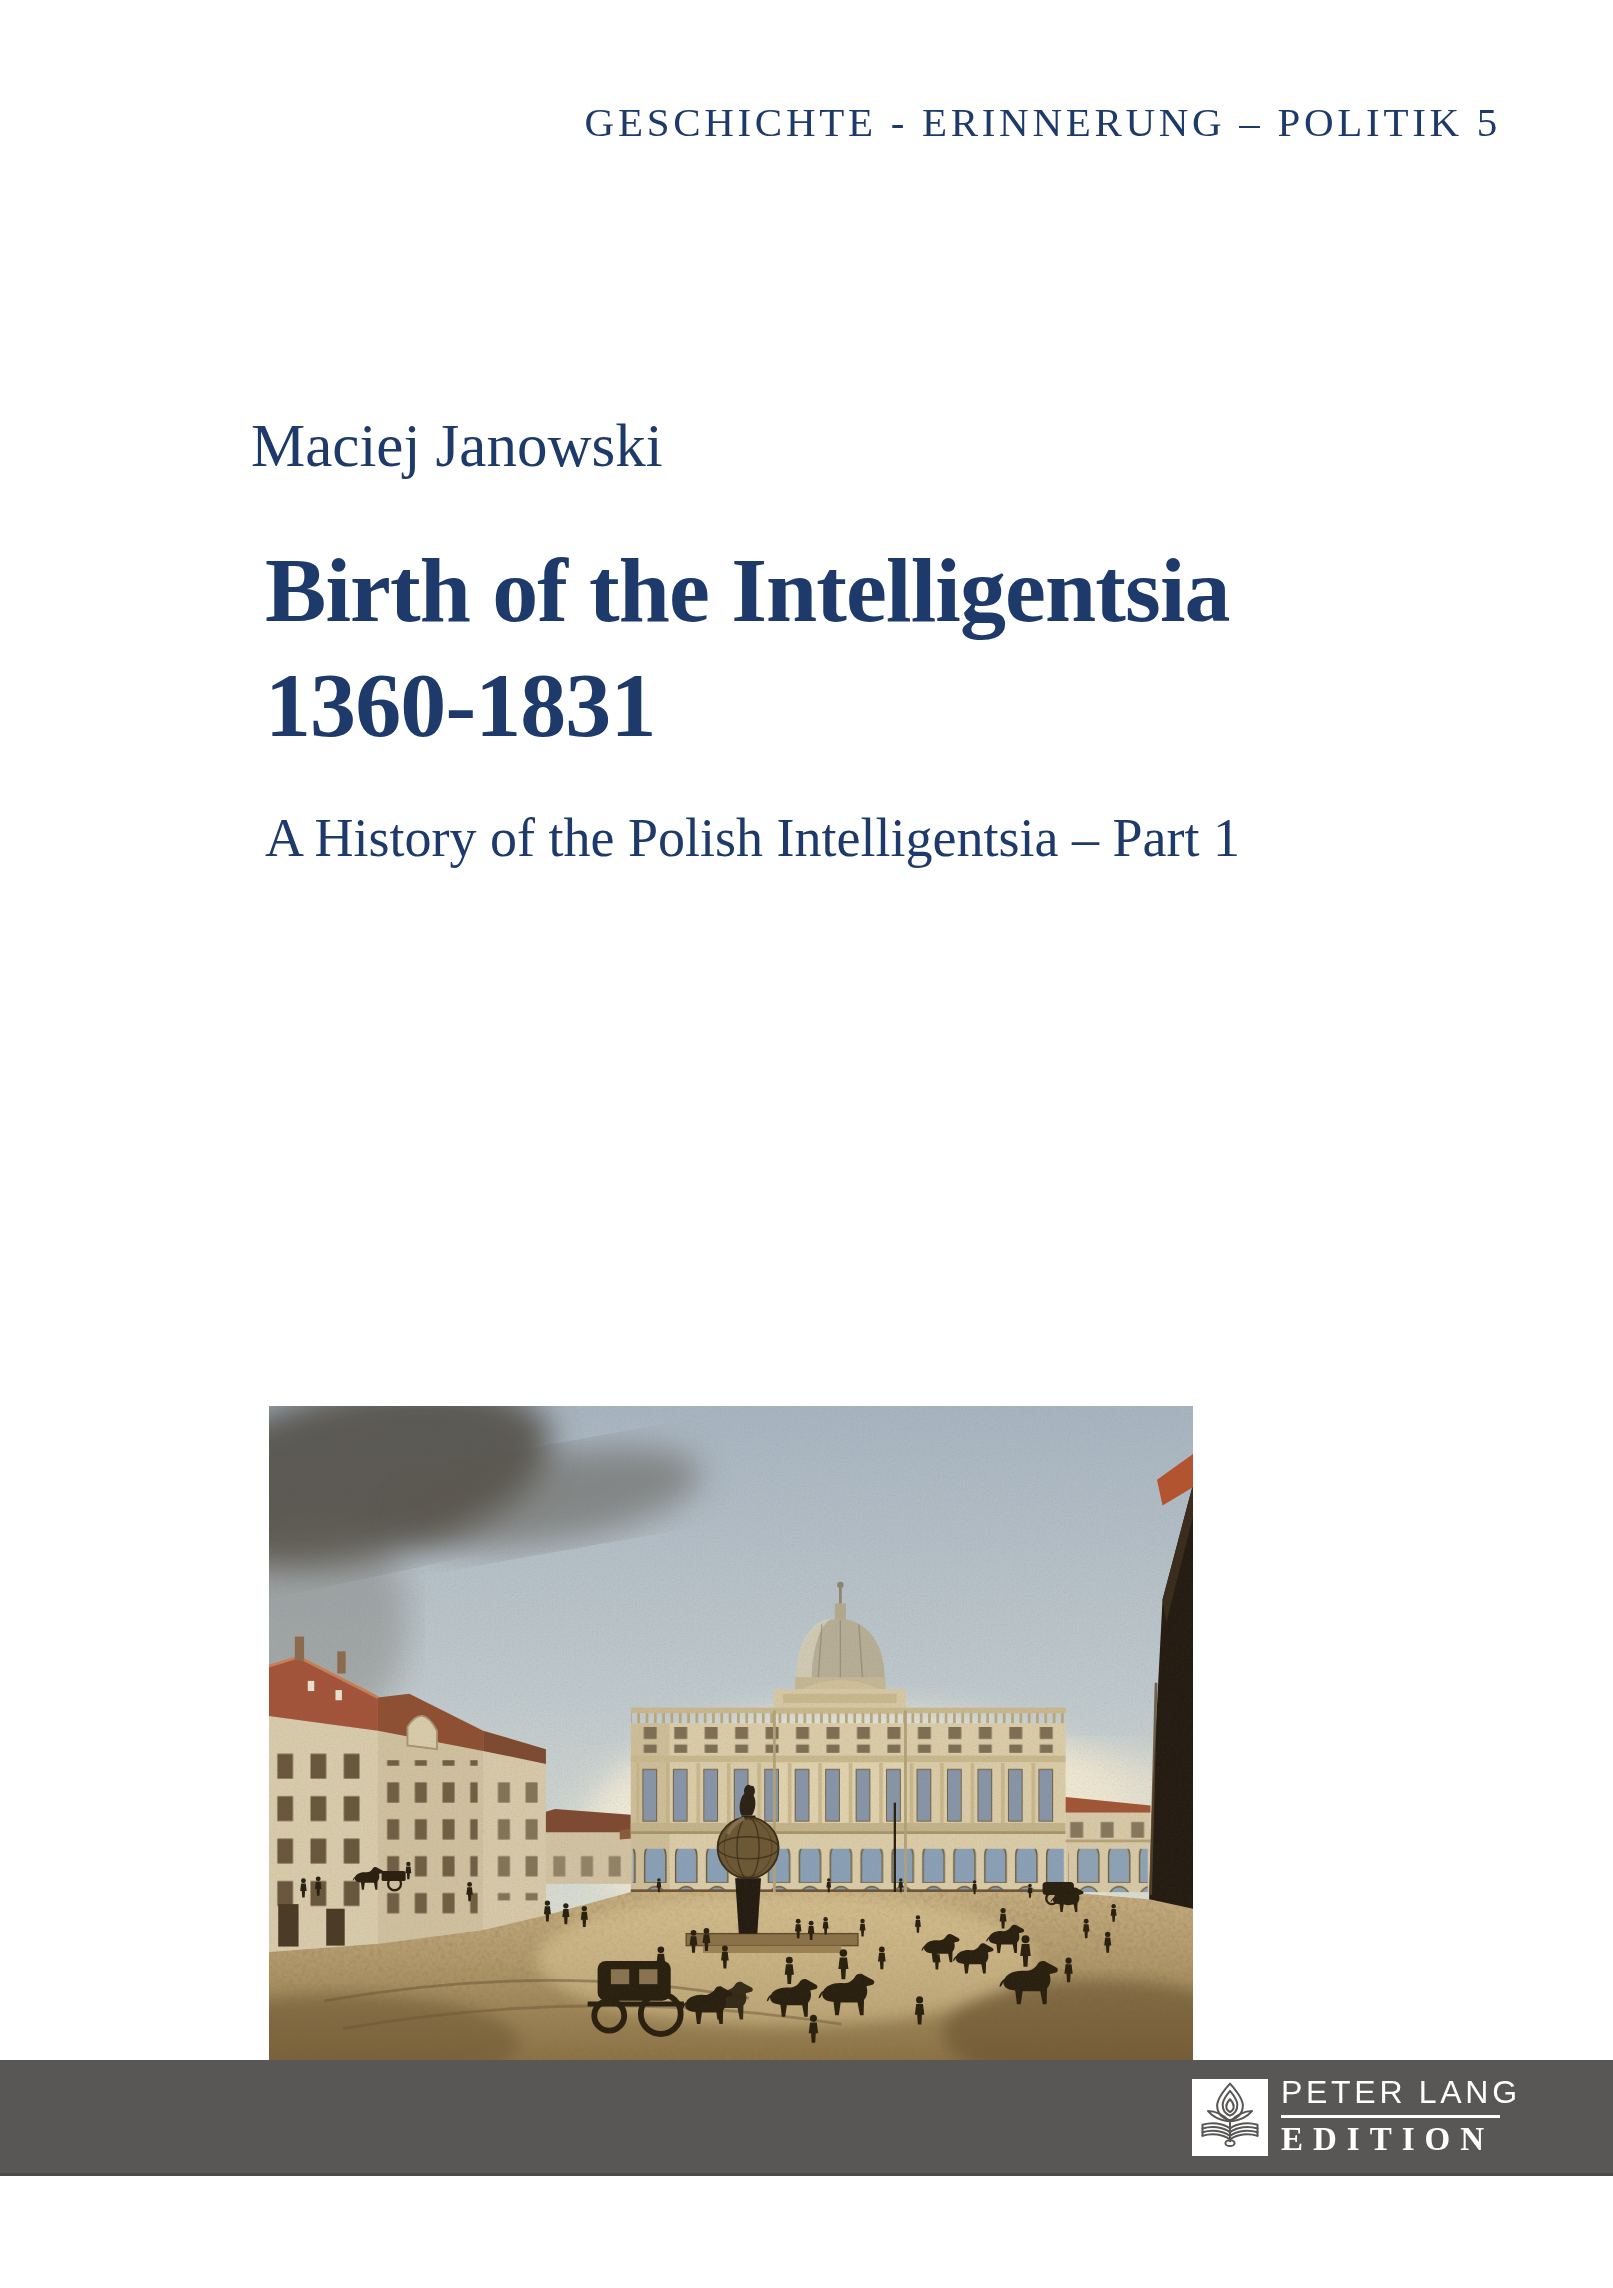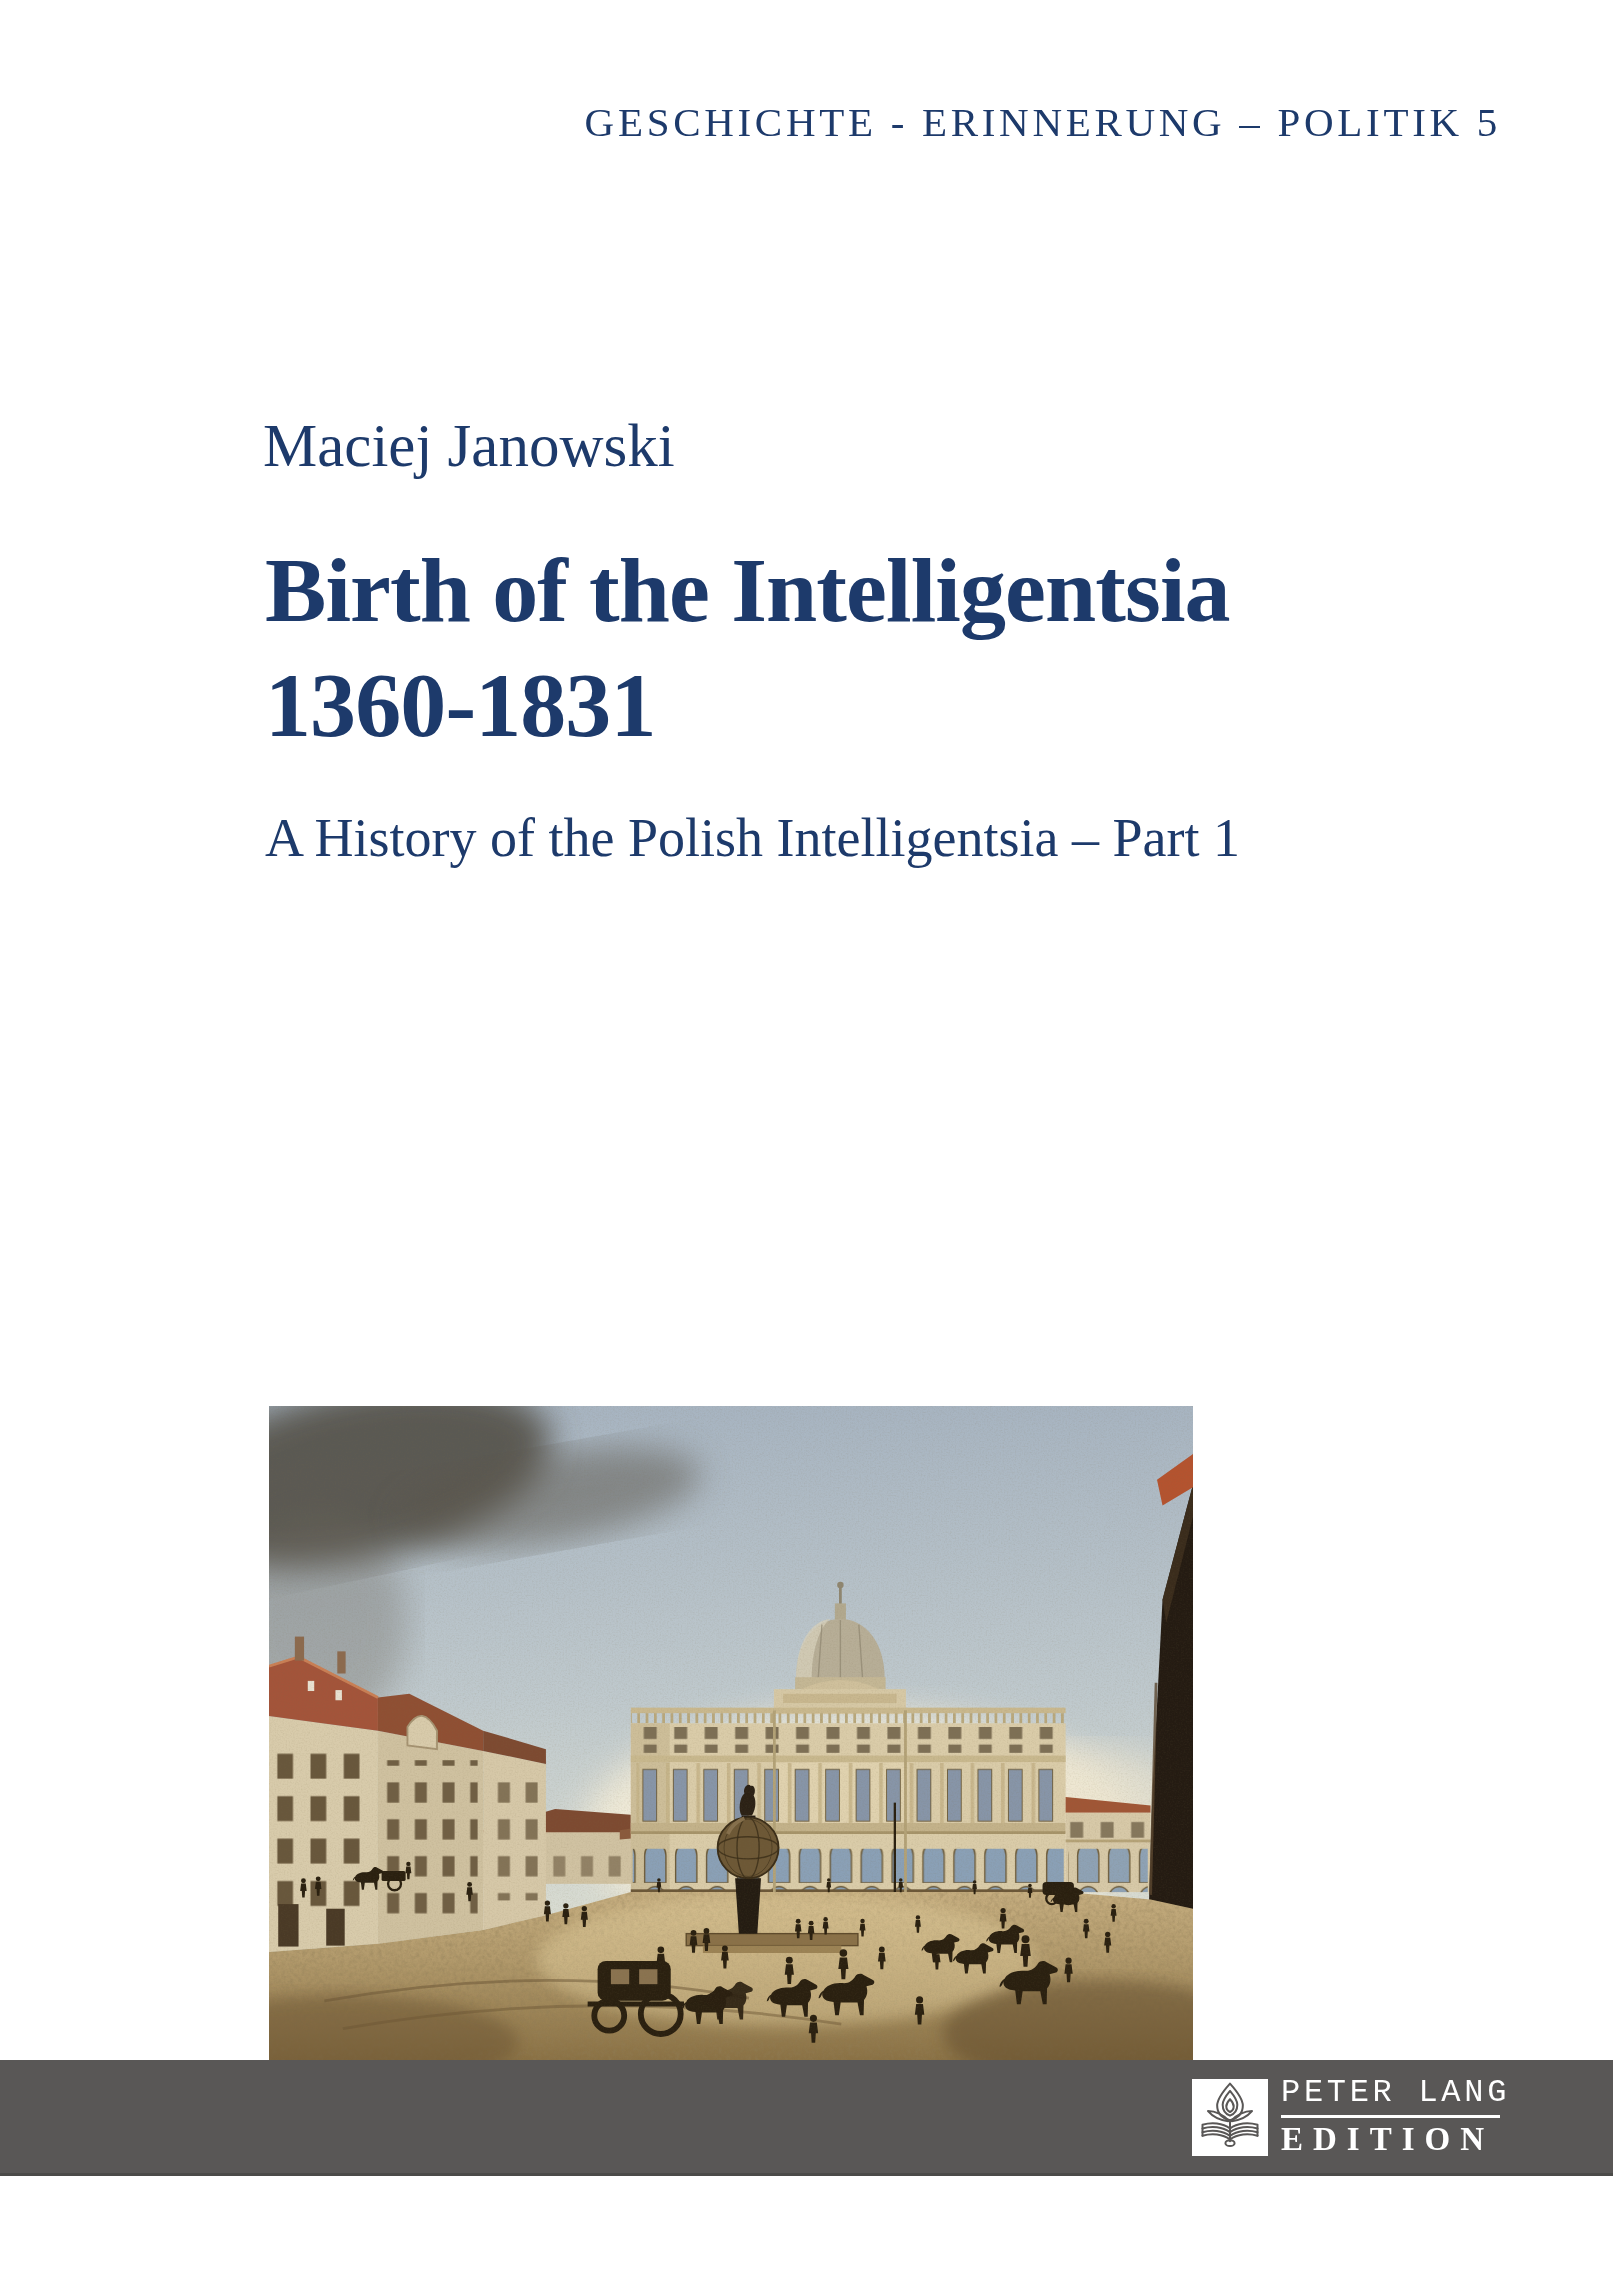--- a/index.html
+++ b/index.html
@@ -15,21 +15,21 @@
     overflow:hidden;
     font-family:"Liberation Serif","DejaVu Serif",serif;
     color:var(--navy,#1d3a6b);
   }
   .series{
     position:absolute;top:98px;right:112px;
     font-size:41px;letter-spacing:3.7px;white-space:nowrap;
     color:var(--navy);
   }
   .author{
-    position:absolute;left:263px;top:411px;
+    position:absolute;left:251px;top:411px;
     font-size:61px;color:var(--navy);white-space:nowrap;
   }
   .title{
     position:absolute;left:265px;top:533px;margin:0;
     font-size:92px;line-height:115px;font-weight:700;
     color:var(--navy);white-space:nowrap;letter-spacing:-0.9px;
   }
   .subtitle{
     position:absolute;left:265px;top:807px;
     font-size:54px;font-weight:400;color:var(--navy);white-space:nowrap;
@@ -42,21 +42,21 @@
     position:absolute;left:0;top:2060px;width:1613px;height:113px;
     background:var(--banner-gray,#595756);
     border-bottom:3.7px solid #4b4a48;
   }
   .logo-box{
     position:absolute;left:1192px;top:18.5px;width:76px;height:77px;
     background:#ffffff;
   }
   .pub-name{
     position:absolute;left:1281px;top:14px;
-    font-family:Liberation Mono, monospace;
+    font-family:Liberation Sans, sans-serif;
     font-size:32px;font-weight:400;letter-spacing:3.7px;color:#ffffff;
     white-space:nowrap;
   }
   .pub-rule{
     position:absolute;left:1281px;top:55px;width:219px;height:2.8px;background:#ffffff;
   }
   .pub-edition{
     position:absolute;left:1281px;top:61px;
     font-family:Liberation Serif, serif;
     font-size:33px;font-weight:700;letter-spacing:10px;color:#ffffff;

